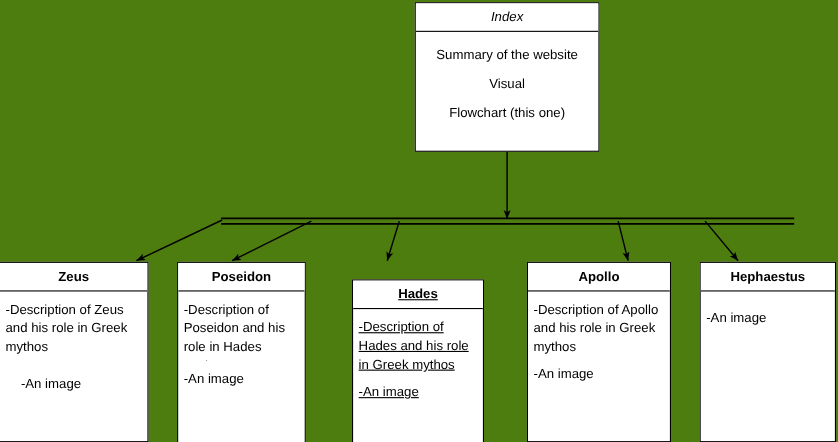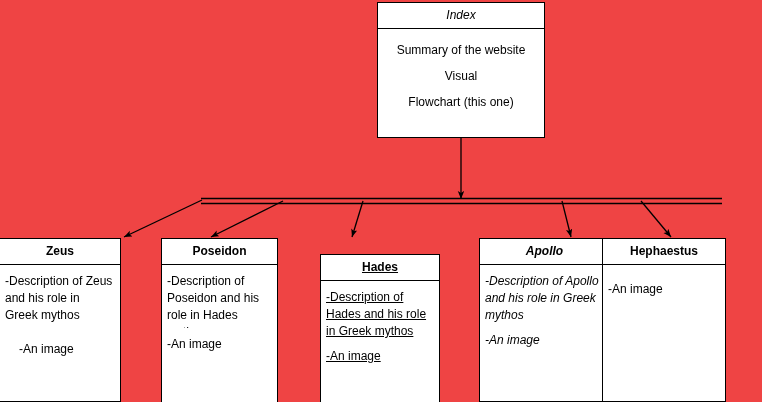--- a/index.html
+++ b/index.html
@@ -8,21 +8,21 @@
     background: #ffffff;
   }
   body {
     font-family: "Liberation Sans", sans-serif;
     color: #000000;
   }
   #canvas {
     position: relative;
     width: 762px;
     height: 402px;
-    background: #ef4444;
+    background: #4d7c0f;
     overflow: hidden;
   }
   svg.connectors {
     position: absolute;
     left: 0;
     top: 0;
     width: 762px;
     height: 402px;
     overflow: visible;
   }
@@ -112,21 +112,21 @@
 
   <div class="node" style="left:377px; top:2px; width:168px; height:136px;">
     <div class="node-header italic">Index</div>
     <div class="node-body index-body">
       <div class="index-line">Summary of the website</div>
       <div class="index-line">Visual</div>
       <div class="index-line">Flowchart (this one)</div>
     </div>
   </div>
 
-  <div class="node" style="left:-1px; top:238px; width:122px; height:164px;">
+  <div class="node" style="left:-1px; top:238px; width:136px; height:164px;">
     <div class="node-header bold">Zeus</div>
     <div class="node-body">
       <p class="desc">-Description of Zeus and his role in Greek mythos</p>
       <div class="spacer-sm"></div>
       <p class="img-line indent">-An image</p>
     </div>
   </div>
 
   <div class="node" style="left:161px; top:238px; width:117px; height:192px;">
     <div class="node-header bold">Poseidon</div>
@@ -142,30 +142,30 @@
 
   <div class="node" style="left:320px; top:254px; width:120px; height:210px;text-decoration:underline;">
     <div class="node-header bold">Hades</div>
     <div class="node-body">
       <p class="desc">-Description of Hades and his role in Greek mythos</p>
       <div class="spacer-xs"></div>
       <p class="img-line">-An image</p>
     </div>
   </div>
 
-  <div class="node" style="left:479px; top:238px; width:131px; height:164px;font-style:italic;">
+  <div class="node" style="left:479px; top:238px; width:131px; height:164px;">
     <div class="node-header bold">Apollo</div>
     <div class="node-body">
       <p class="desc">-Description of Apollo and his role in Greek mythos</p>
       <div class="spacer-xs"></div>
       <p class="img-line">-An image</p>
     </div>
   </div>
 
-  <div class="node" style="left:602px; top:238px; width:124px; height:164px;">
+  <div class="node" style="left:636px; top:238px; width:124px; height:164px;">
     <div class="node-header bold">Hephaestus</div>
     <div class="node-body">
       <div class="spacer-xs"></div>
       <p class="img-line">-An image</p>
     </div>
   </div>
 
 </div>
 
 </body></html>

